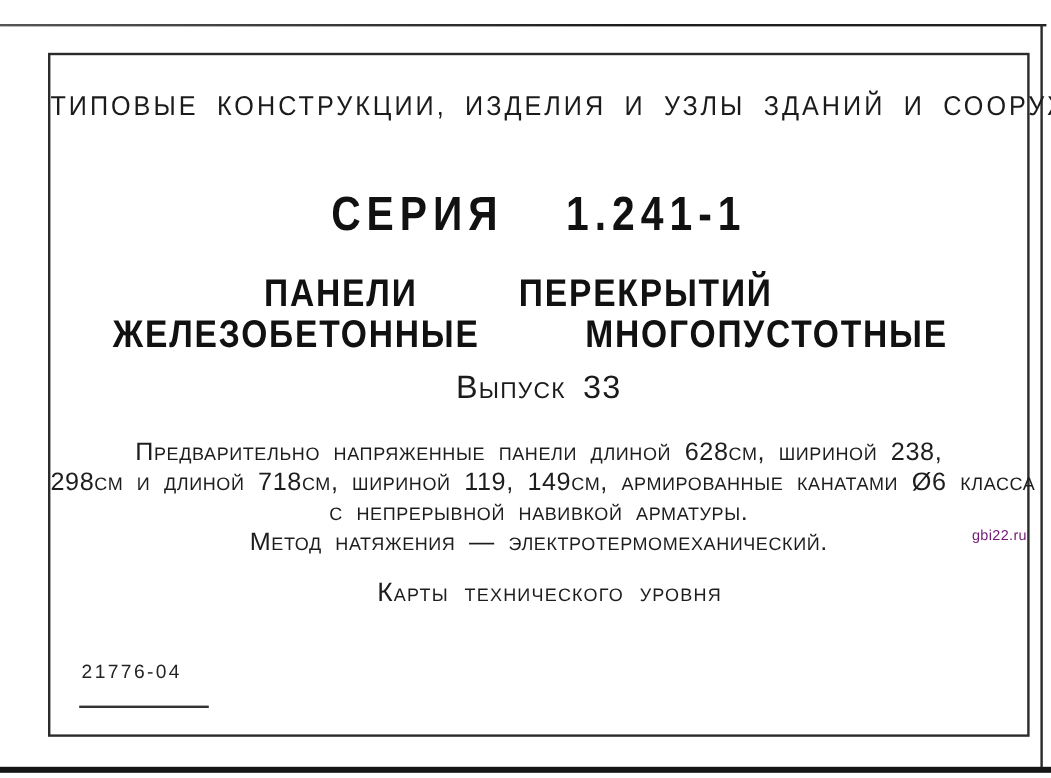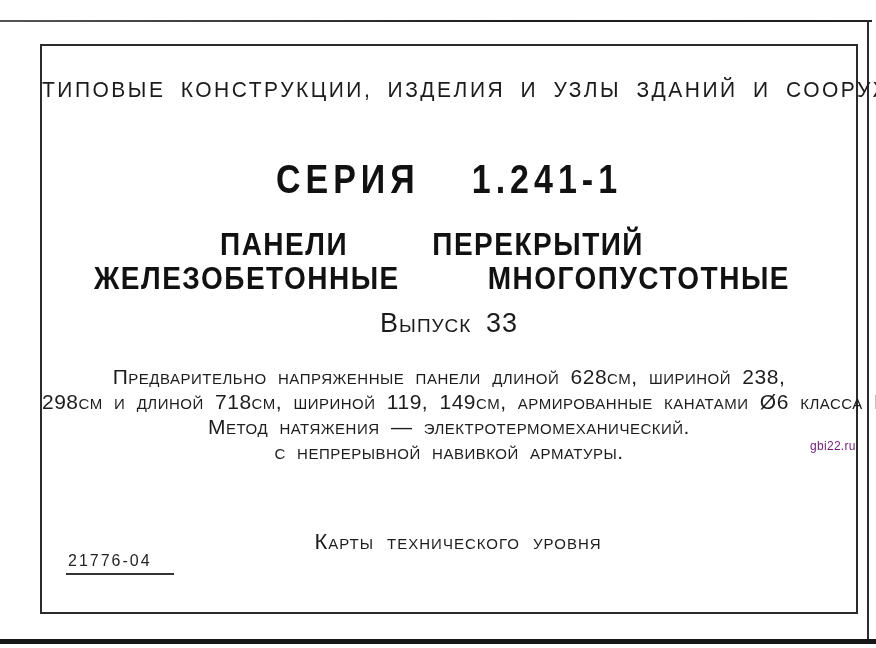--- a/index.html
+++ b/index.html
@@ -95,29 +95,29 @@
   .cards-note {
     position: absolute; left: 18px; right: 0; top: 434px;
     text-align: center;
     font-size: 22px;
     line-height: 27px;
     font-variant: small-caps;
     letter-spacing: 1px;
     word-spacing: 6px;
     color: #1d1d1d;
   }
-  .cards-note .line { white-space: nowrap; margin-top: 48px; }
+  .cards-note .line { white-space: nowrap; }
 
   .doc-number {
     position: absolute; left: 24px; top: 506px;
     font-size: 16px;
     letter-spacing: 2px;
     color: #242424;
     border-bottom: 2px solid #333;
-    padding: 0 22px 3px 2px;
+    padding: 0 22px 18px 2px;
     display: inline-block;
   }
 
   .watermark {
     position: absolute; left: 810px; top: 439px;
     font-size: 12px;
     color: #701a75;
     letter-spacing: 0.3px;
     z-index: 5;
   }
@@ -148,22 +148,22 @@
     <div class="title-row title-row-2">
       <span>ЖЕЛЕЗОБЕТОННЫЕ</span>
       <span>МНОГОПУСТОТНЫЕ</span>
     </div>
 
     <div class="issue-label">Выпуск 33</div>
 
     <div class="description">
       <div class="line">Предварительно  напряженные  панели  длиной 628см,  шириной 238,</div>
       <div class="line">298см и длиной 718см, шириной 119,  149см, армированные канатами Ø6 класса К-7</div>
+      <div class="line">с  непрерывной  навивкой  арматуры.</div>
       <div class="line">Метод  натяжения — электротермомеханический.</div>
-      <div class="line">с  непрерывной  навивкой  арматуры.</div>
     </div>
 
     <div class="cards-note">
       <div class="line">Карты технического уровня</div>
     </div>
 
     <div class="doc-number">21776-04</div>
 
   </div>
 

